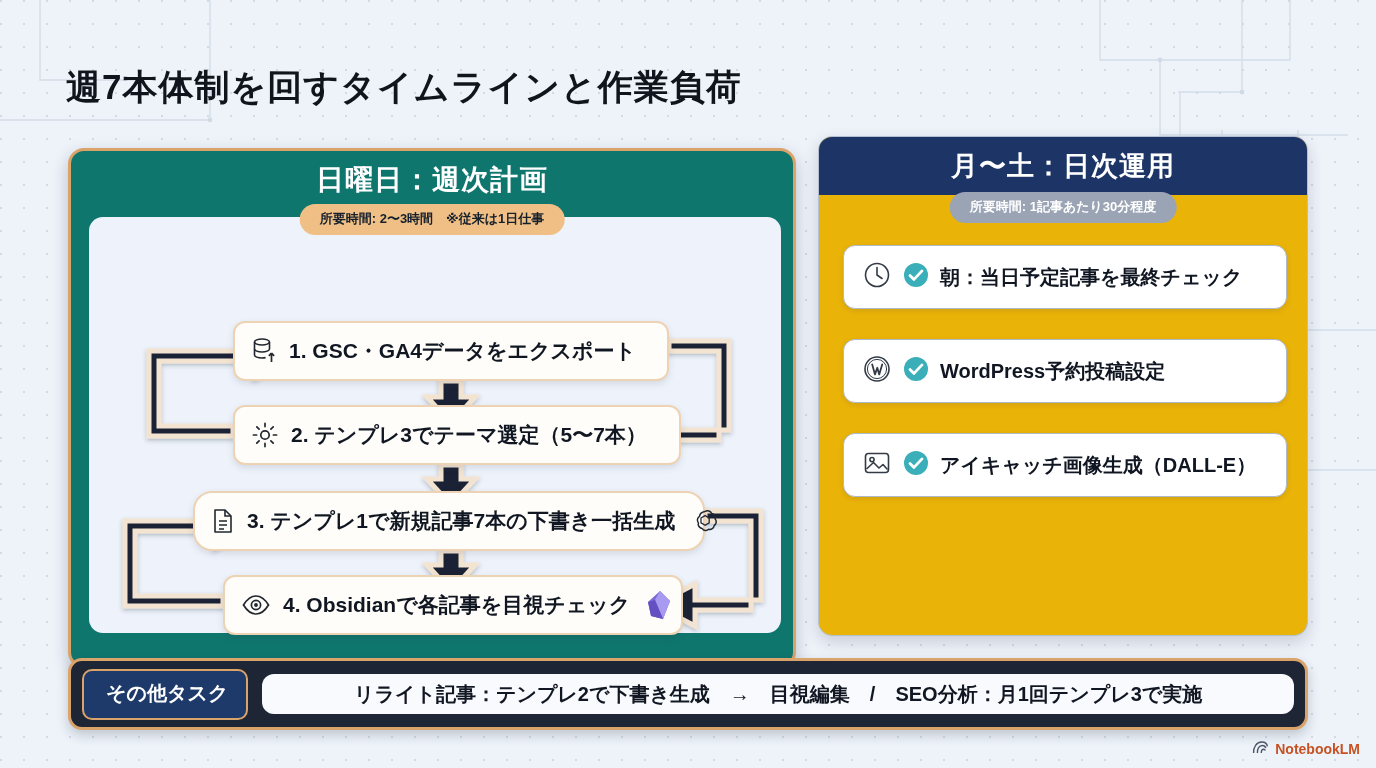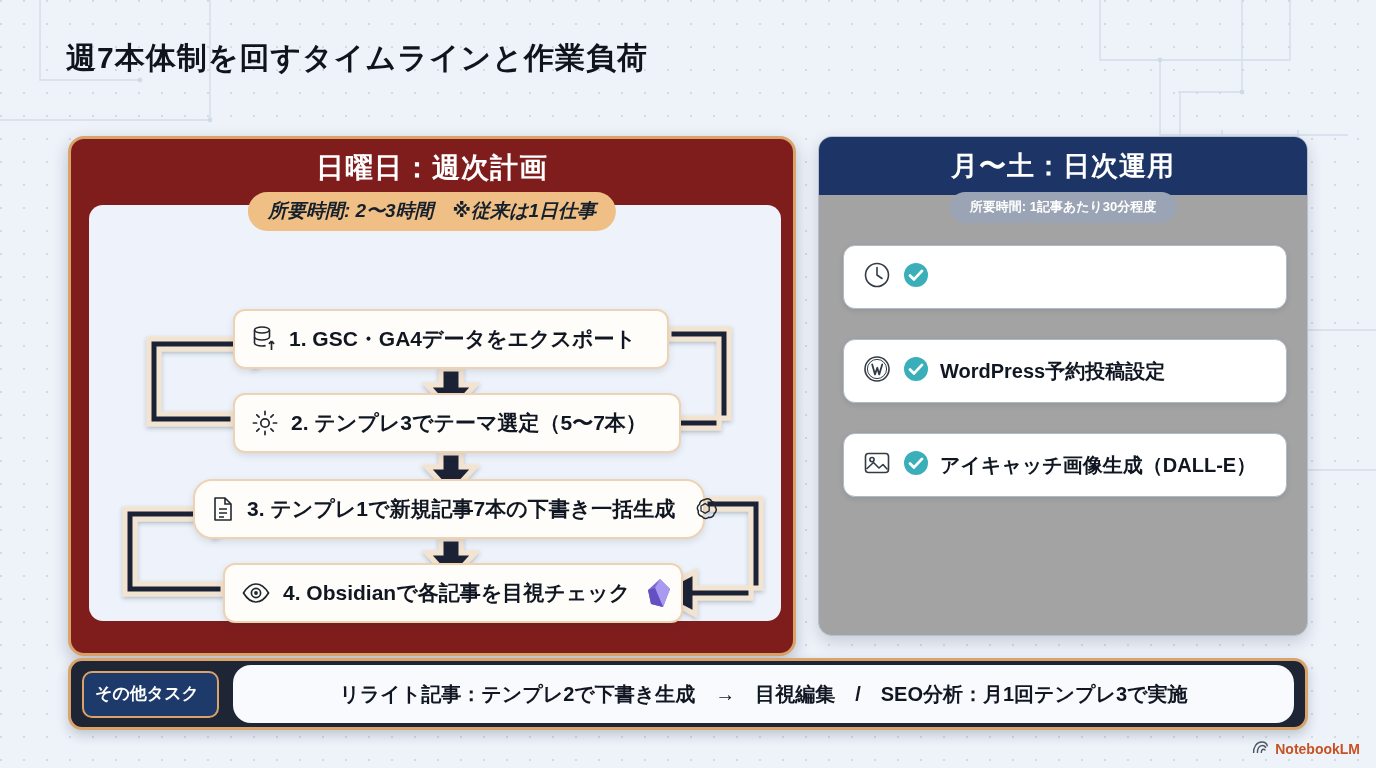--- a/index.html
+++ b/index.html
@@ -33,60 +33,59 @@
     position: absolute; inset: 0;
     background: linear-gradient(160deg,#f2f6fb 0%, #eaf1f9 45%, #e6edf7 100%);
     z-index: -1;
   }
   .traces { position: absolute; inset: 0; pointer-events: none; }
 
   
   .title {
     position: absolute;
     left: 66px;
-    top: 38px;
-    font-size: 30px;
+    top: 64px;
+    font-size: 35px;
     font-weight: 700;
     letter-spacing: 1px;
     color: #10141c;
     white-space: nowrap;
   }
 
   
   .left-panel {
     position: absolute;
-    left: 68px; top: 136px;
+    left: 68px; top: 148px;
     width: 728px; height: 520px;
-    background: #7f1d1d;
+    background: #0f766e;
     border-radius: 16px;
     border: 3px solid #d9a36a;
     box-shadow: 0 6px 16px rgba(25,35,55,0.25);
   }
   .left-panel-head {
     position: absolute;
     top: 10px; left: 0; width: 100%;
     text-align: center;
     color: #ffffff;
     font-size: 28px;
     font-weight: 700;
     letter-spacing: 1px;
   }
   .badge-orange {
     position: absolute;
     top: 53px; left: 50%;
     transform: translateX(-50%);
     background: #f0bf85;
     color: #16202c;
-    font-size: 19px;
+    font-size: 13px;
     font-weight: 700;
     padding: 6px 20px 7px 20px;
     border-radius: 20px;
     white-space: nowrap;
     z-index: 5;
-    font-style: italic;
   }
   .left-inner {
     position: absolute;
     left: 18px; top: 66px;
     width: 692px; height: 416px;
     background: #eef3fb;
     border-radius: 14px;
   }
 
   
@@ -118,21 +117,21 @@
   #step1 { left: 144px; top: 104px; width: 436px; }
   #step2 { left: 144px; top: 188px; width: 448px; }
   #step3 { left: 104px; top: 274px; width: 512px; border-radius: 19px; }
   #step4 { left: 134px; top: 358px; width: 460px; }
 
   
   .right-panel {
     position: absolute;
     left: 818px; top: 136px;
     width: 490px; height: 500px;
-    background: #a3a3a3;
+    background: #eab308;
     border: 1px solid #b4c0d2;
     border-radius: 14px;
     box-shadow: 0 6px 16px rgba(25,35,55,0.18);
     overflow: hidden;
   }
   .right-head {
     position: absolute;
     left: 0; top: 0; width: 100%; height: 58px;
     background: #1d3566;
     color: #ffffff;
@@ -193,30 +192,30 @@
     padding: 0 11px;
     gap: 14px;
     box-shadow: 0 5px 12px rgba(25,35,55,0.22);
   }
   .bottom-tag {
     flex: 0 0 auto;
     background: #1d3a6b;
     border: 2px solid #d9a36a;
     border-radius: 10px;
     color: #ffffff;
-    font-size: 17px;
-    font-weight: 700;
-    padding: 9px 18px 11px 11px;
+    font-size: 20px;
+    font-weight: 700;
+    padding: 9px 18px 11px 22px;
     white-space: nowrap;
   }
   .bottom-text-box {
     flex: 1 1 auto;
     background: #f8fafd;
-    border-radius: 18px;
-    height: 58px;
+    border-radius: 12px;
+    height: 40px;
     display: flex;
     align-items: center;
     justify-content: center;
   }
   .bottom-text {
     font-size: 20px;
     font-weight: 700;
     color: #111722;
     white-space: nowrap;
   }
@@ -369,20 +368,21 @@
             <circle cx="15" cy="15" r="11.5"></circle>
             <path d="M15 7.5 V15 L20 18.5" stroke-linecap="round"></path>
           </svg>
         </span>
         <span>
           <svg width="26" height="26" viewBox="0 0 26 26">
             <circle cx="13" cy="13" r="12" fill="#3aafb9"></circle>
             <path d="M7 13.4 l4 4 l8-8.5" fill="none" stroke="#fff" stroke-width="2.8" stroke-linecap="round" stroke-linejoin="round"></path>
           </svg>
         </span>
+        <span class="task-label">朝：当日予定記事を最終チェック</span>
       </div>
 
       <div class="task">
         <span>
           <svg width="30" height="30" viewBox="0 0 30 30" fill="none" stroke="#333b46" stroke-width="1.6">
             <circle cx="15" cy="15" r="12"></circle>
             <circle cx="15" cy="15" r="9.6" stroke-width="1"></circle>
             <path d="M10.2 10.4 L13 20.4 L15.3 13.8 L17.2 20.4 L20.2 10.4" stroke-width="1.8" stroke-linecap="round" stroke-linejoin="round"></path>
           </svg>
         </span>

